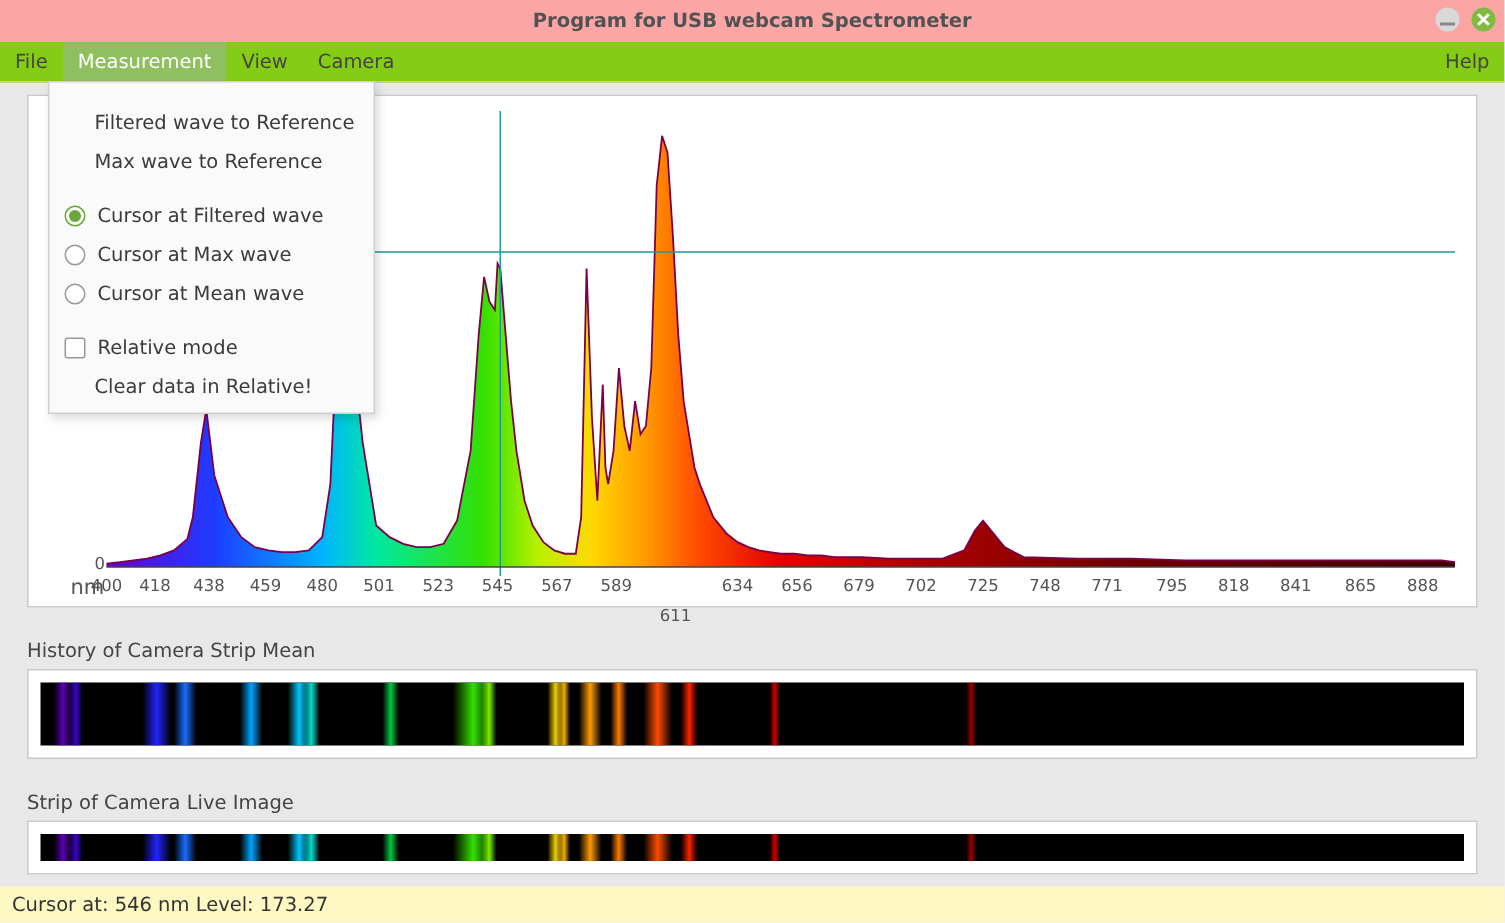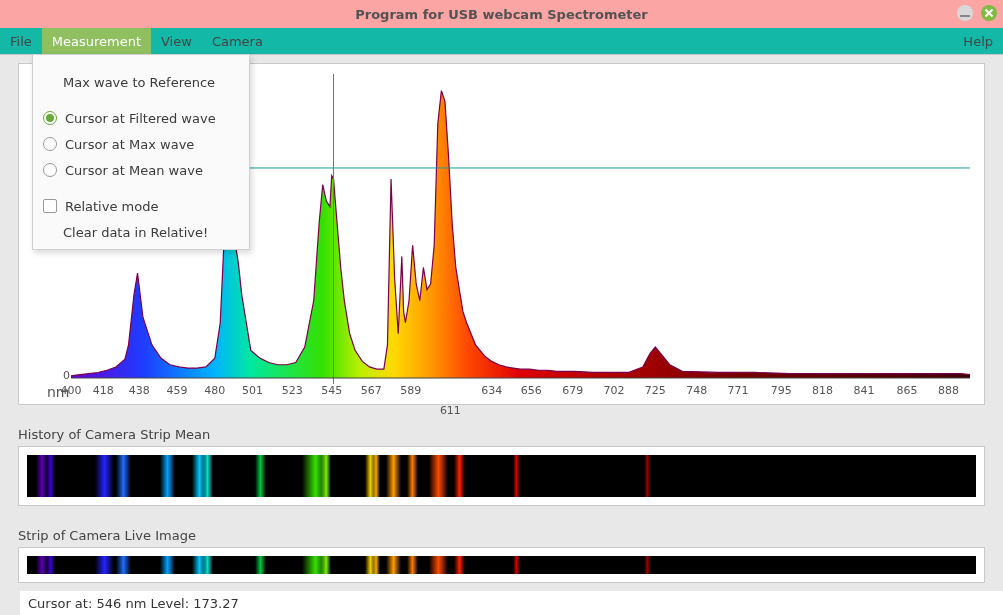--- a/index.html
+++ b/index.html
@@ -35,21 +35,21 @@
   }
   .btn-min { right: 30px; background:#d9d9d9;}
   .btn-min::after{content:"";position:absolute;left:3px;right:3px;bottom:4px;border-bottom:2px solid #888;}
   .btn-close{ right:6px; background:#7fbb41;}
   .btn-close::before,.btn-close::after{content:"";position:absolute;left:3px;right:3px;top:7px;border-top:2px solid #fff;}
   .btn-close::before{transform:rotate(45deg);}
   .btn-close::after{transform:rotate(-45deg);}
   
   .menubar {
     height: 26px;
-    background: #14b8a6;
+    background: #84cc16;
     display: flex;
     align-items: stretch;
     border-bottom: 1px solid #c6c6c6;
   }
   .menuitem {
     padding: 0 10px;
     display: flex;
     align-items: center;
     cursor: default;
     color: #444;
@@ -130,21 +130,21 @@
   .strip-frame{
     background:#fff;border:1px solid #c9c9c9;padding:8px;margin-top:4px;
   }
   .strip{
     height:42px;background:#000;position:relative;overflow:hidden;
   }
   .strip.small{height:18px;}
   .statusbar{
     position:absolute;left:0;right:0;bottom:0;height:24px;
     padding:0 8px;display:flex;align-items:center;
-    background:#ffffff;color:#333;font-size:13px;margin-left:20px;
+    background:#fef9c3;color:#333;font-size:13px;
   }
 </style>
 </head>
 <body>
 
 <div class="titlebar">
   <span>Program for USB webcam Spectrometer</span>
   <div class="titlebtn btn-min"></div>
   <div class="titlebtn btn-close"></div>
 </div>
@@ -152,20 +152,21 @@
 <div class="menubar">
   <div class="menuitem">File</div>
   <div class="menuitem active">Measurement</div>
   <div class="menuitem">View</div>
   <div class="menuitem">Camera</div>
   <div class="menuitem menuitem-right">Help</div>
 </div>
 
 <div class="dropdown">
   <div class="dd-gap"></div>
+  <div class="dd-row pad">Filtered wave to Reference</div>
   <div class="dd-row pad">Max wave to Reference</div>
   <div class="dd-gap"></div>
   <div class="dd-row">
     <span class="radio sel"></span>
     <span>Cursor at Filtered wave</span>
   </div>
   <div class="dd-row">
     <span class="radio"></span>
     <span>Cursor at Max wave</span>
   </div>

